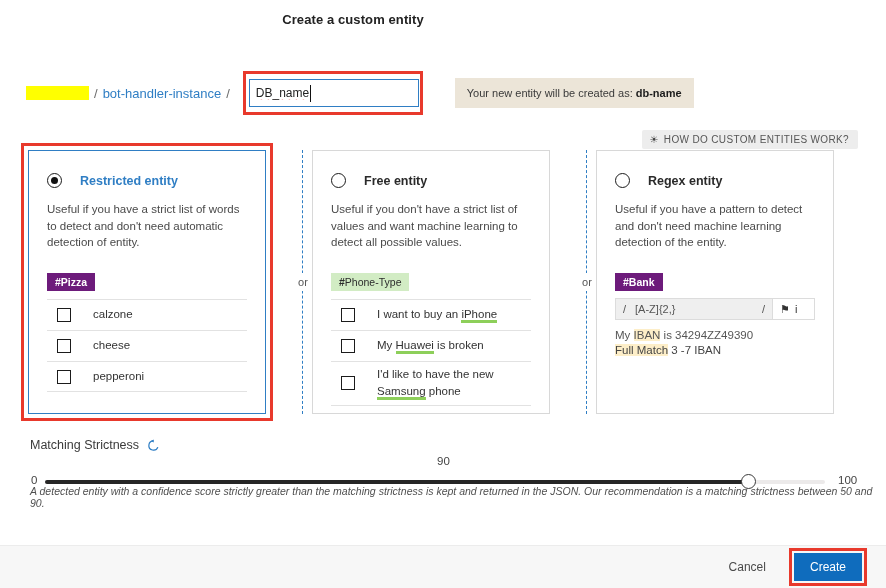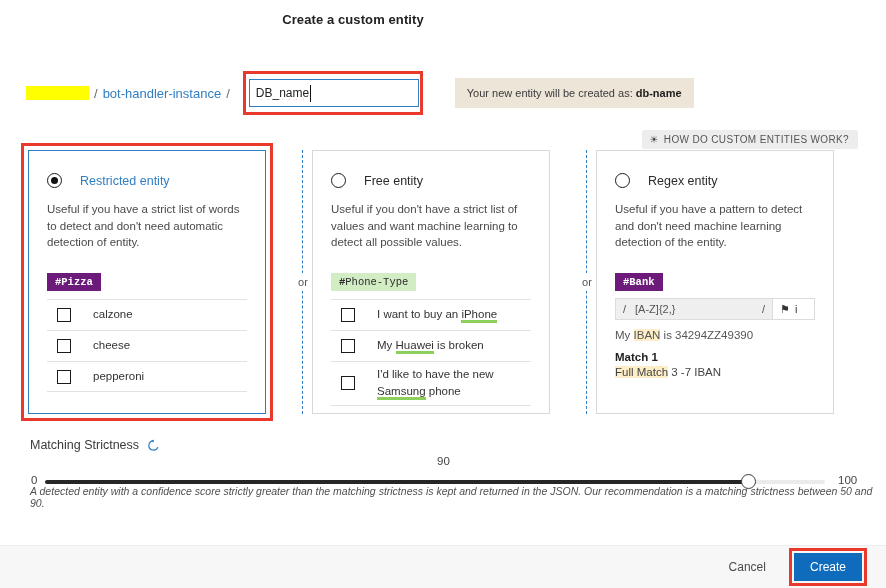--- a/index.html
+++ b/index.html
@@ -113,34 +113,33 @@
   .card-head{ display:flex; align-items:center; gap:18px; margin-bottom:13px; }
   .radio{
     width:15px; height:15px; border-radius:50%;
     border:1.6px solid #1b1b1b; background:#fff;
     position:relative; flex:0 0 auto;
   }
   .radio.on::after{
     content:""; position:absolute; left:3px; top:3px;
     width:7px; height:7px; border-radius:50%; background:#111;
   }
-  .card-title{ font-size:12.5px; font-weight:normal; color:#2a2a2a; }
+  .card-title{ font-size:12.5px; font-weight:bold; color:#2a2a2a; }
   .card-title.accent{ color:#2f7ec4; }
   .card-desc{
     font-size:11.5px; color:#4a4a4a; line-height:1.45;
     margin:0 0 8px 0;
   }
 
   .tag{
     display:inline-block;
     font-size:10.5px; font-weight:bold;
     padding:3px 8px;
     margin-top:14px;
     white-space:nowrap;
-    font-family:Liberation Mono, monospace;
   }
   .tag.purple{ background:#6d1b7b; color:#fff; }
   .tag.green{ background:#d2ecc4; color:#2b2b2b; font-weight:normal; }
   .tag .hash{ font-weight:bold; }
 
   .rows{ margin-top:8px; }
   .row{
     display:flex; align-items:center; gap:22px;
     border-top:1px solid #e2e2e2;
     min-height:31px;
@@ -362,21 +361,20 @@
       <span class="regex-flag">
         <span>⚑</span>
         <span>i</span>
       </span>
     </div>
 
     <div class="regex-sample">
       <span>My </span><span class="mark">IBAN</span><span> is 34294ZZ49390</span>
     </div>
 
-    <div class="match-title">Match 1</div>
     <div class="match-line">
       <span class="mark">Full Match</span><span> 3 -7 IBAN</span>
     </div>
   </div>
 </div>
 
 <div class="strict-label">
   <span>Matching Strictness</span>
   <span class="reset-icon">
     <svg width="13" height="13" viewBox="0 0 16 16">

